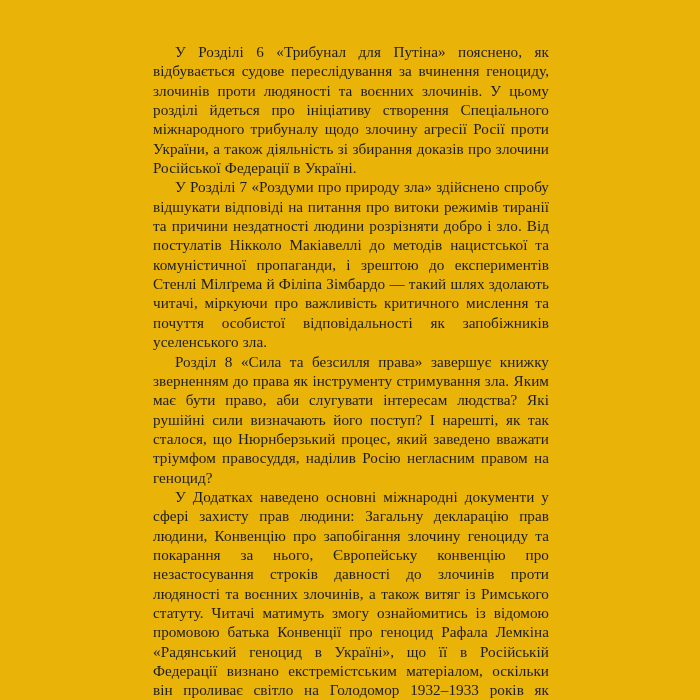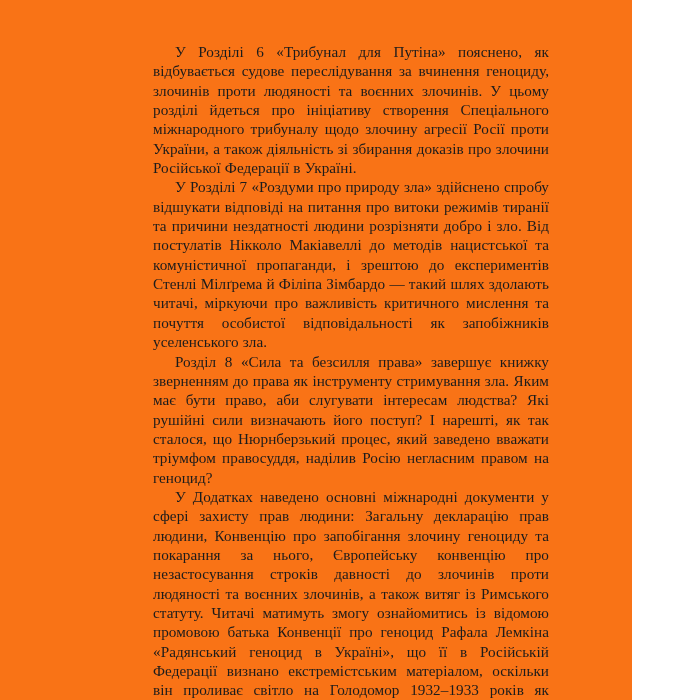--- a/index.html
+++ b/index.html
@@ -11,23 +11,23 @@
     width: 700px;
     height: 700px;
     background: #ffffff;
     font-family: "Liberation Serif", "DejaVu Serif", serif;
     color: #1a1a1a;
     overflow: hidden;
   }
 
   .page {
     position: relative;
-    width: 632px;
+    width: 700px;
     height: 700px;
-    background: #f97316;
+    background: #eab308;
     box-sizing: border-box;
   }
 
   .text-column {
     position: absolute;
     left: 153px;
     top: 42px;
     width: 396px;
   }
 

